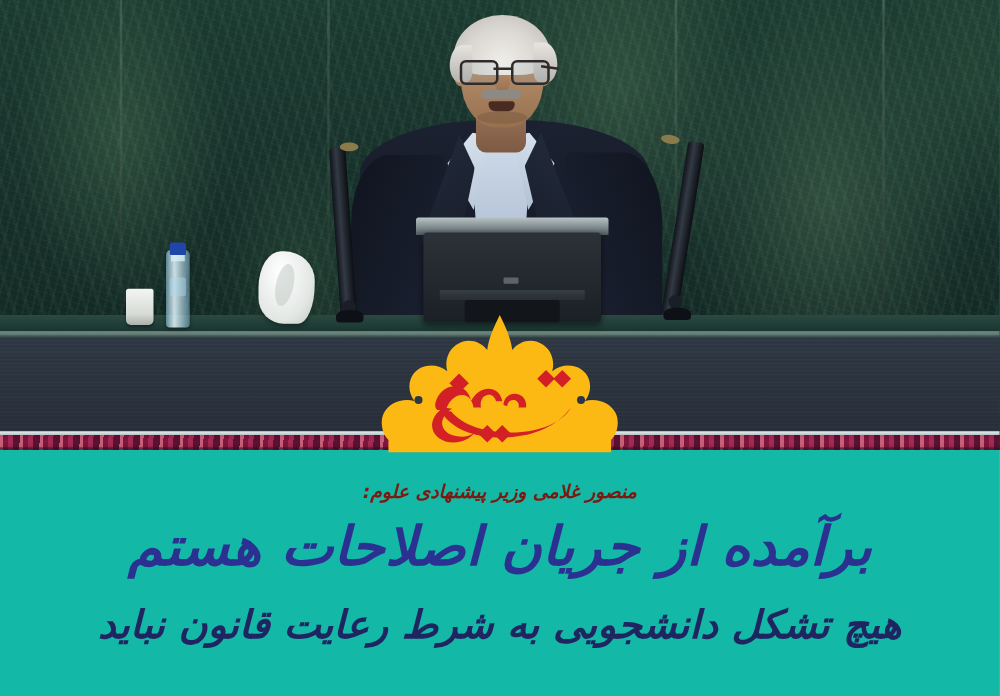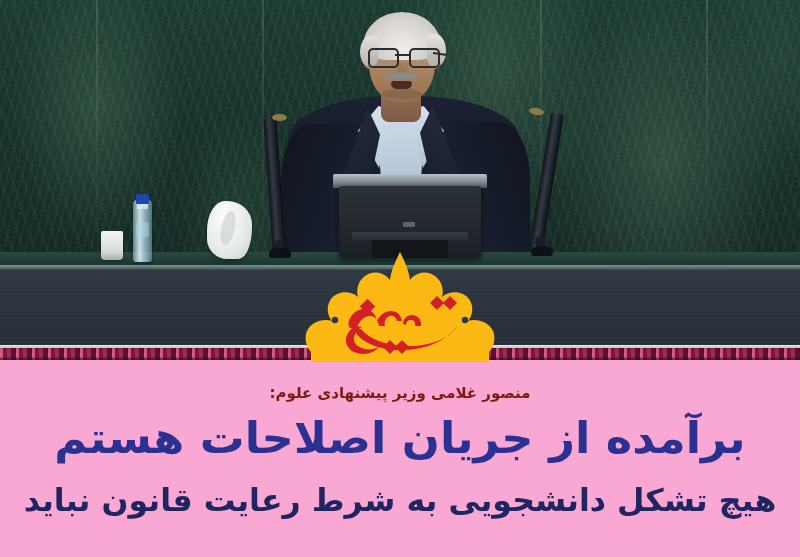--- a/index.html
+++ b/index.html
@@ -177,22 +177,23 @@
   
   .logo{
     position:absolute;left:293px;top:250px;width:214px;height:112px;
     z-index:6;
   }
   .logo svg{display:block;width:214px;height:112px;}
 
   
   .band{
     position:absolute;left:0;right:0;top:360px;bottom:0;
-    background:#f9a8d4;
+    background:#14b8a6;
     z-index:4;
+    font-style:italic;
   }
   .subtitle{
     position:absolute;left:0;right:0;top:24px;
     text-align:center;
     color:#7C1A12;
     font-size:15px;font-weight:bold;
     letter-spacing:-.4px;
     direction:rtl;
     white-space:nowrap;
   }

